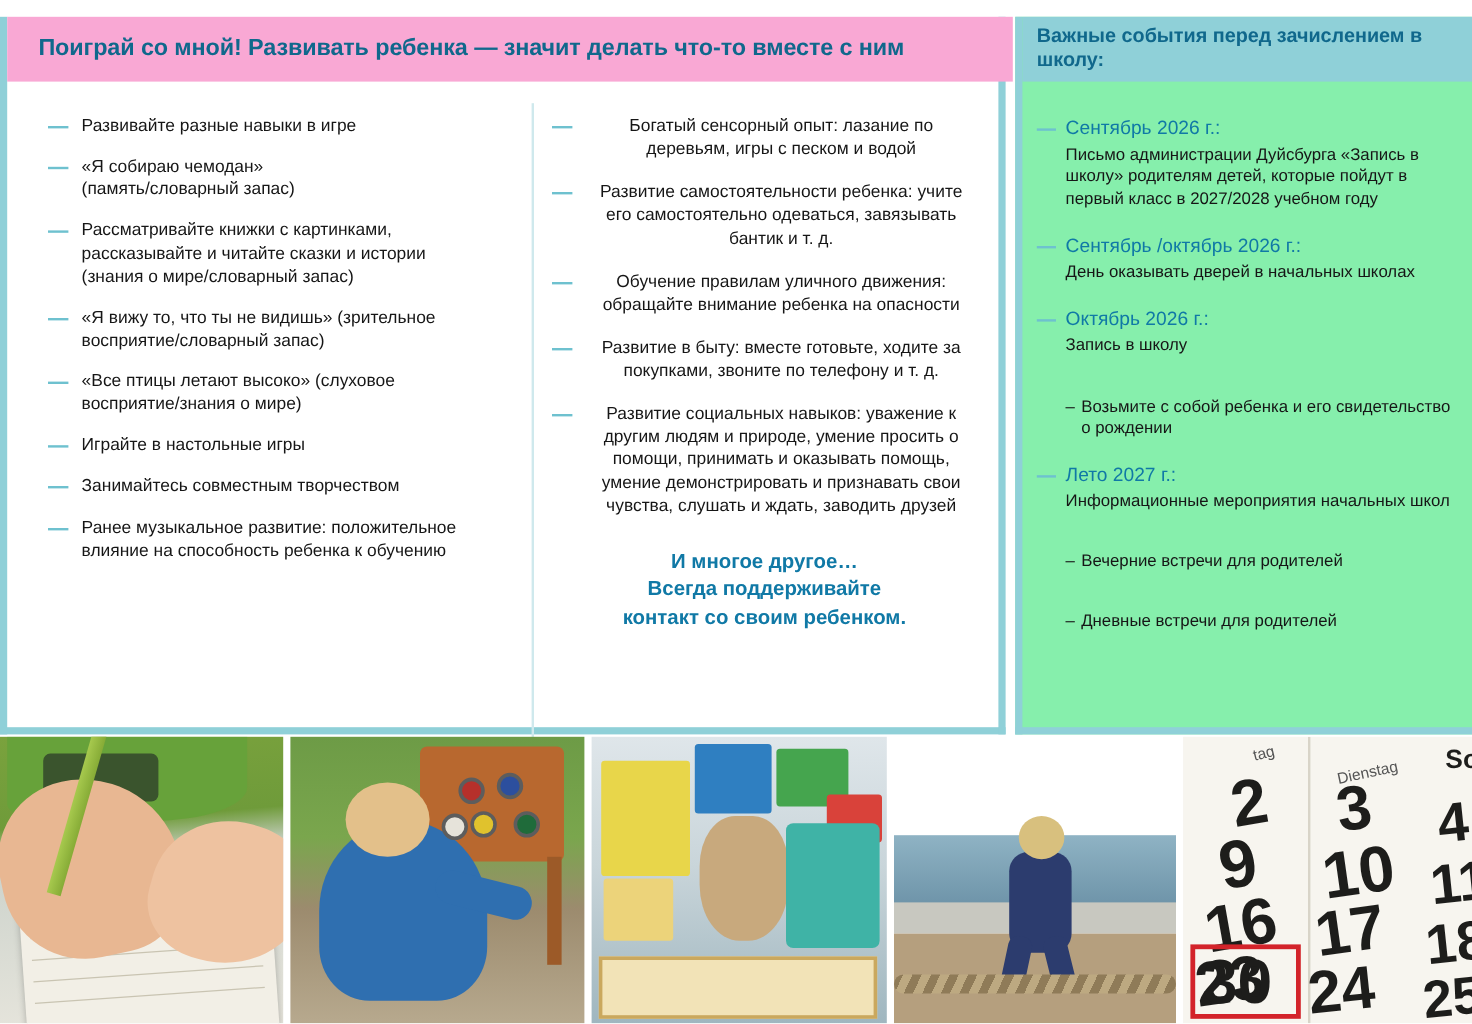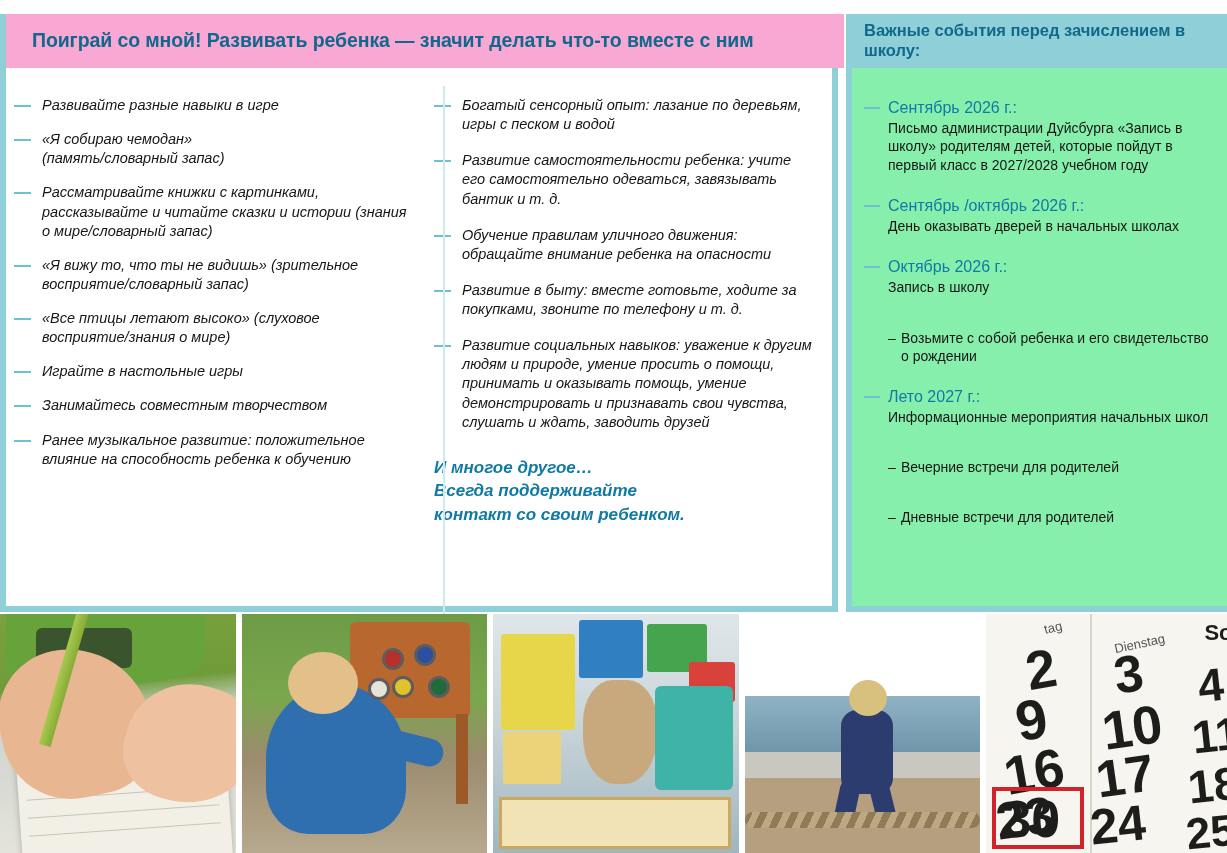--- a/index.html
+++ b/index.html
@@ -53,25 +53,24 @@
 
   .left-cols {
     position: absolute;
     left: 0; top: 54px;
     width: 826px;
     height: 538px;
     display: flex;
   }
   .col {
     position: relative;
-    padding: 28px 18px 10px 8px;
-    font-style: italic;
+    padding: 28px 18px 10px 34px;
   }
   .col.col-a { width: 420px; }
-  .col.col-b { width: 406px; }
+  .col.col-b { width: 406px; text-align: center; }
   .col-divider {
     position: absolute;
     left: 437px; top: 72px;
     width: 2px; height: 540px;
     background: #cfe9ed;
   }
 
   ul.dashlist {
     list-style: none;
     margin: 0; padding: 0;

